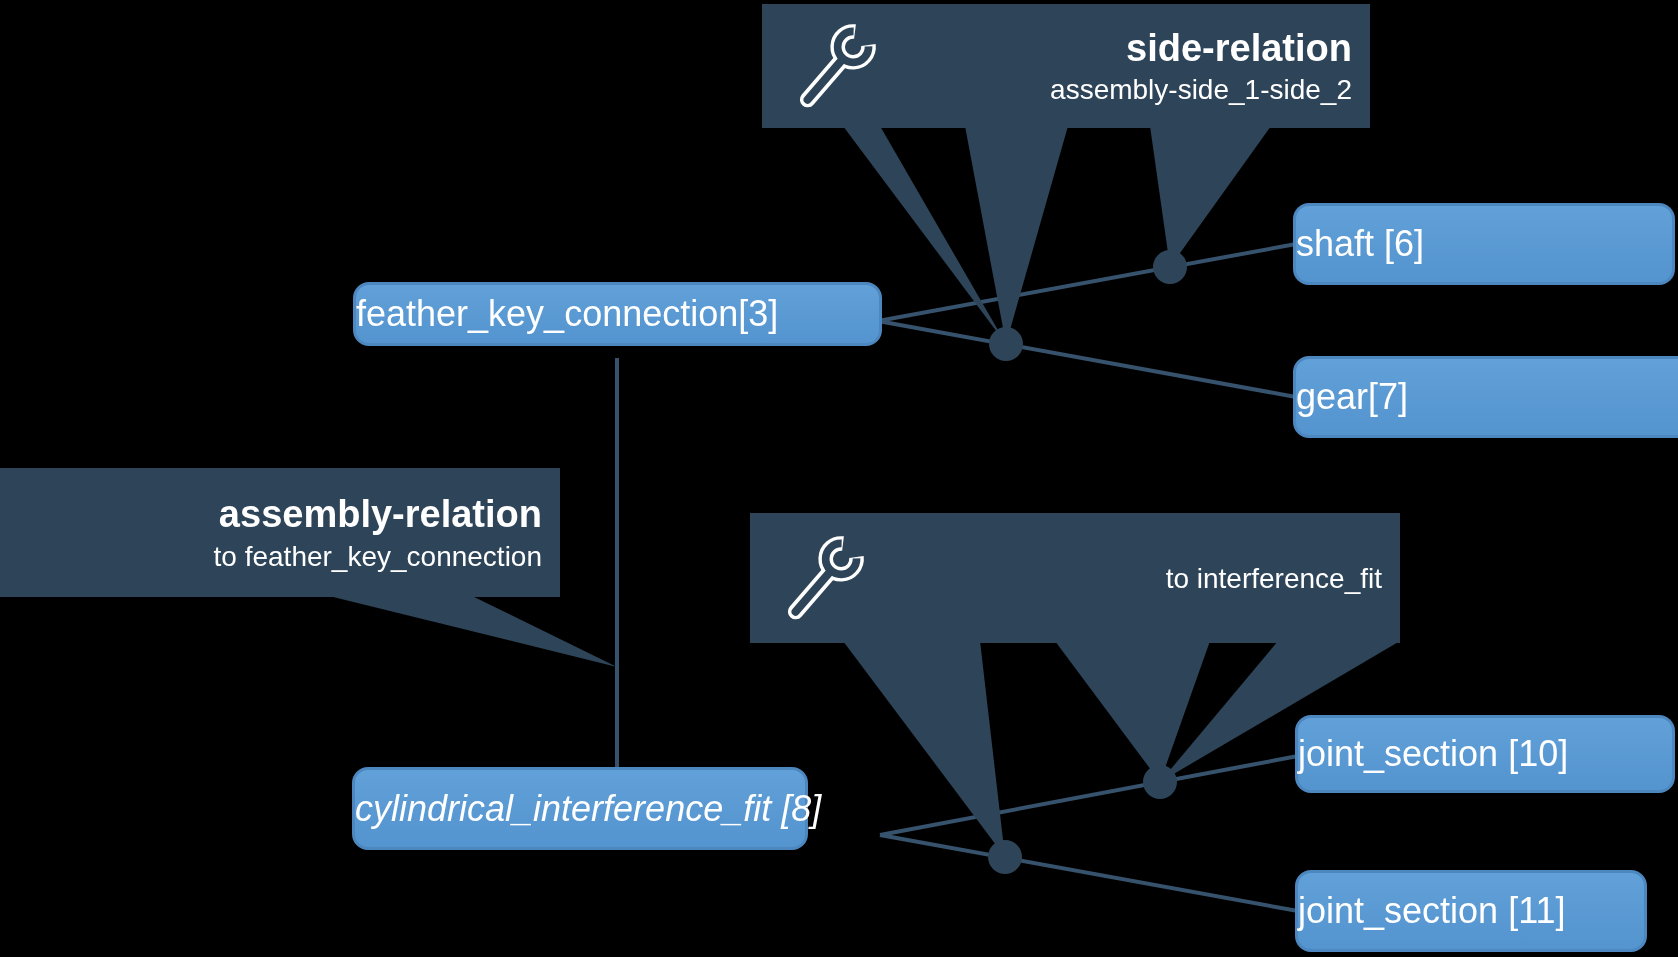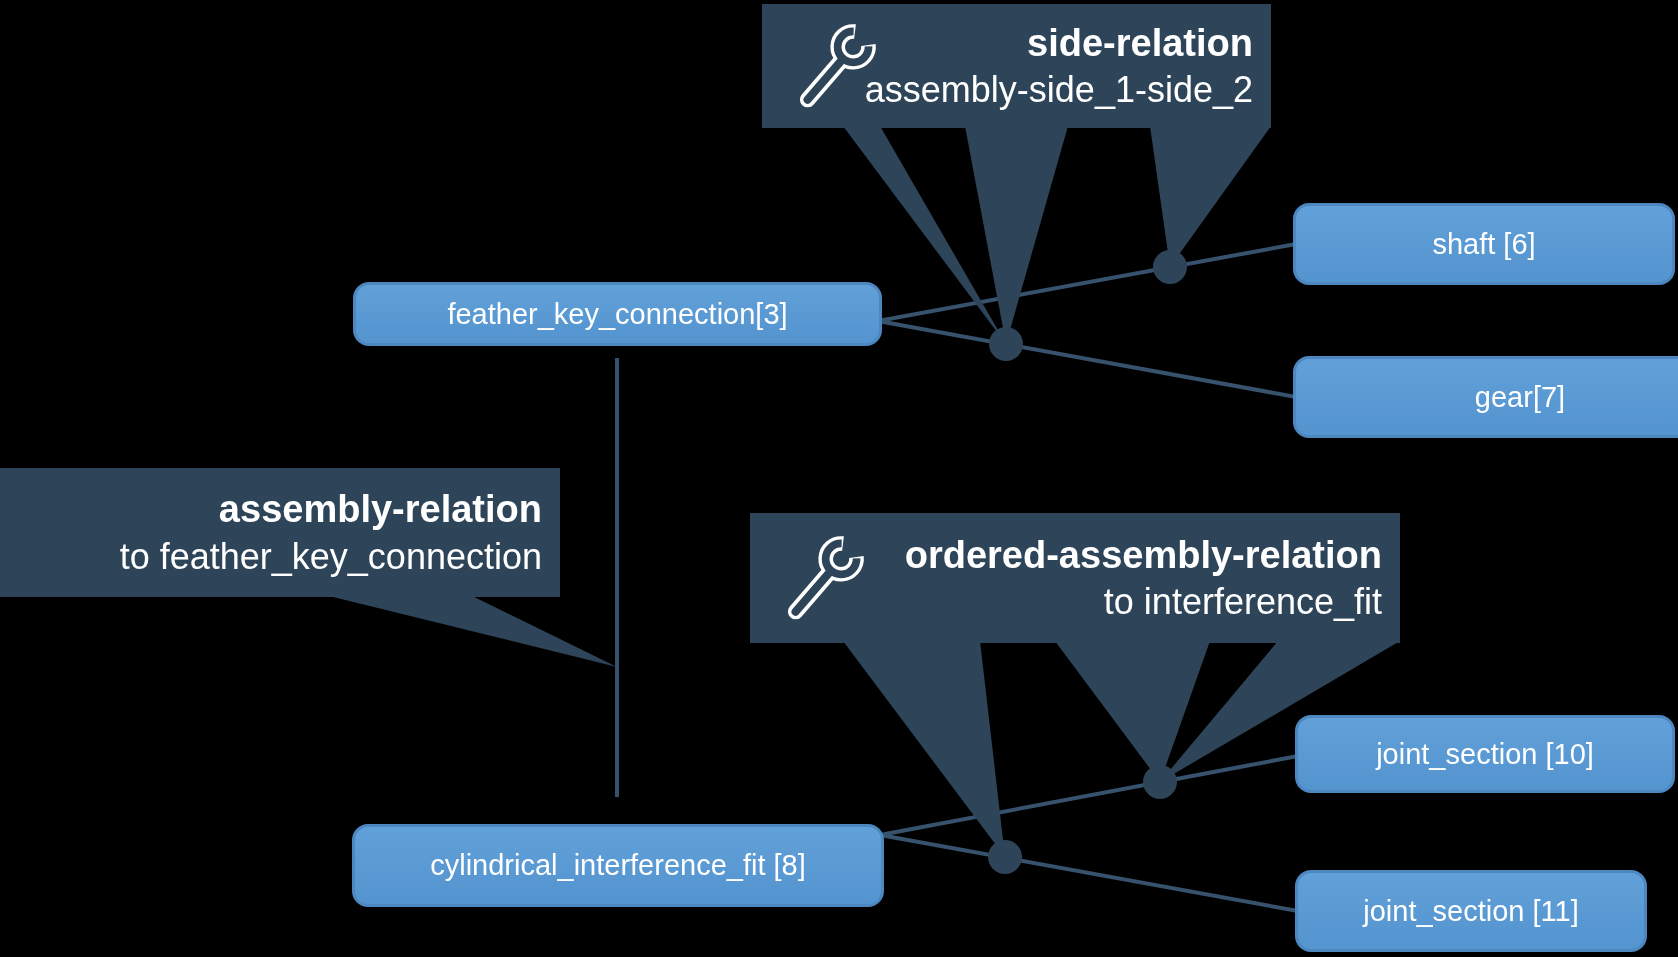--- a/index.html
+++ b/index.html
@@ -2,44 +2,44 @@
 <html><head>
 <meta charset="utf-8">
 <style>
   html,body{margin:0;padding:0;background:#000;}
   #stage{
     position:relative;width:1678px;height:957px;background:#000;overflow:hidden;
     font-family:"Liberation Sans","DejaVu Sans",sans-serif;
   }
   #wires{position:absolute;left:0;top:0;width:1678px;height:957px;}
   .node{
-    position:absolute;display:flex;align-items:center;justify-content:center;
+    position:absolute;display:flex;align-items:center;
     background:linear-gradient(180deg,#61a0d8 0%,#5494cf 100%);
     border:3px solid #4d87bf;border-radius:16px;box-sizing:border-box;
-    color:#fff;font-size:29px;white-space:nowrap;
+    color:#fff;font-size:36px;white-space:nowrap;
   }
   .callout{
     position:absolute;background:#2e4559;color:#fff;box-sizing:border-box;
     display:flex;align-items:center;
   }
   .callout .txt{
     flex:1;text-align:right;padding-right:18px;line-height:1.25;white-space:nowrap;
   }
   .callout .title{font-weight:bold;font-size:38px;}
-  .callout .subtitle{font-size:36px;}
+  .callout .subtitle{font-size:28px;}
   .wrench{position:absolute;top:50%;transform:translateY(-50%);left:22px;}
   
   #node-feather{left:353px;top:282px;width:529px;height:64px;}
   #node-shaft{left:1293px;top:203px;width:382px;height:82px;}
   #node-gear{left:1293px;top:356px;width:454px;height:82px;}
-  #node-cyl{left:352px;top:824px;width:532px;height:83px;}
+  #node-cyl{left:352px;top:767px;width:456px;height:83px;font-style:italic;}
   #node-joint10{left:1295px;top:715px;width:380px;height:78px;}
   #node-joint11{left:1295px;top:870px;width:352px;height:82px;}
   
-  #callout-side{left:762px;top:4px;width:509px;height:124px;align-items:center;}
+  #callout-side{left:762px;top:4px;width:608px;height:124px;align-items:center;}
   #callout-assembly{left:0;top:468px;width:560px;height:129px;}
   #callout-ordered{left:750px;top:513px;width:650px;height:130px;}
 </style>
 </head>
 <body>
 
 <div id="stage">
 
   <svg id="wires" viewBox="0 0 1678 957" xmlns="http://www.w3.org/2000/svg">
 
@@ -103,18 +103,17 @@
   </div>
 
   <div class="callout" id="callout-ordered">
     <svg class="wrench" width="100" height="108" viewBox="0 0 110 118">
       <line x1="26" y1="96" x2="64" y2="52" stroke="#ffffff" stroke-width="17" stroke-linecap="round"></line>
       <path d="M92.9 35.9 A17 17 0 1 1 78.1 21.1" fill="none" stroke="#ffffff" stroke-width="16"></path>
       <line x1="26" y1="96" x2="64" y2="52" stroke="#2e4559" stroke-width="9" stroke-linecap="round"></line>
       <path d="M93 37.4 A17 17 0 1 1 76.6 21" fill="none" stroke="#2e4559" stroke-width="8.5"></path>
     </svg>
     <div class="txt">
-      <div class="title">ordered-assembly-relation</div>
       <div class="subtitle">to interference_fit</div>
     </div>
   </div>
 
 </div>
 
 </body></html>

